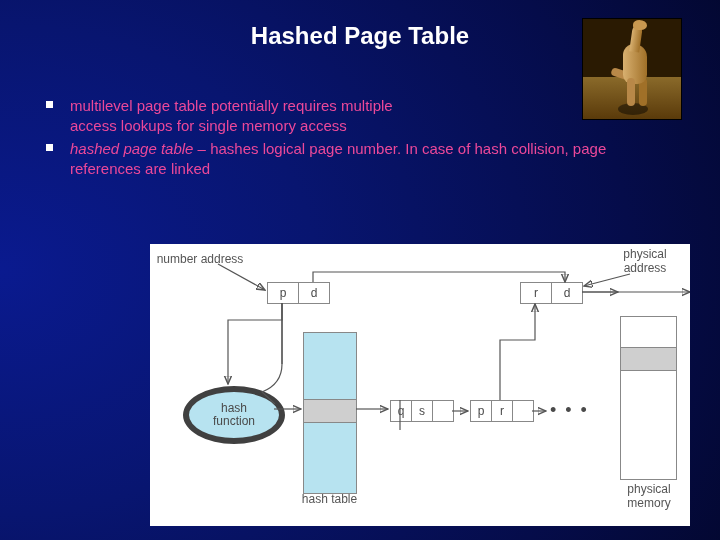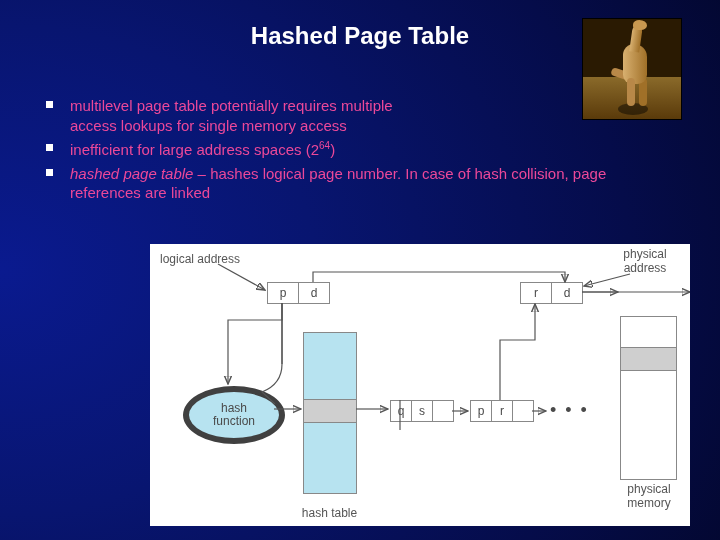--- a/index.html
+++ b/index.html
@@ -87,47 +87,44 @@
 </div>
 
 <h1>Hashed Page Table</h1>
 
 <ul class="bullets">
   <li>
     <span>multilevel page table potentially requires multiple</span><br>
     <span>access lookups for single memory access</span>
   </li>
   <li>
-    <span>inefficient for large address spaces (2</span><span class="sup">64</span><span>)</span>
-  </li>
-  <li>
     <em class="it">hashed page table</em><span> – hashes logical page number. In case of hash collision, page references are linked</span>
   </li>
 </ul>
 
 <div class="diagram">
 
-  <div class="lbl" style="left:0;top:8px;width:100px">logical address</div>
+  <div class="lbl" style="left:0;top:8px;width:100px">number address</div>
   <div class="lbl" style="left:465px;top:3px;width:60px;white-space:pre-line">physical
 address</div>
 
   <div class="abox" style="left:117px;top:38px">
     <div style="width:30px">p</div>
     <div style="width:30px">d</div>
   </div>
 
   <div class="abox" style="left:370px;top:38px">
     <div style="width:30px">r</div>
     <div style="width:30px">d</div>
   </div>
 
   <div class="col" style="left:153px;top:88px;width:52px;height:160px;background:#b7e3f0">
     <div class="band" style="top:66px;height:22px;background:#cfcfcf"></div>
   </div>
-  <div class="lbl" style="left:132px;top:262px;width:95px">hash table</div>
+  <div class="lbl" style="left:132px;top:248px;width:95px">hash table</div>
 
   <div class="col" style="left:470px;top:72px;width:55px;height:162px;background:#fff">
     <div class="band" style="top:30px;height:22px;background:#cfcfcf"></div>
   </div>
   <div class="lbl" style="left:460px;top:238px;width:78px;white-space:pre-line">physical
 memory</div>
 
   <div class="hashfn" style="left:33px;top:142px;white-space:pre-line">hash
 function</div>
 

